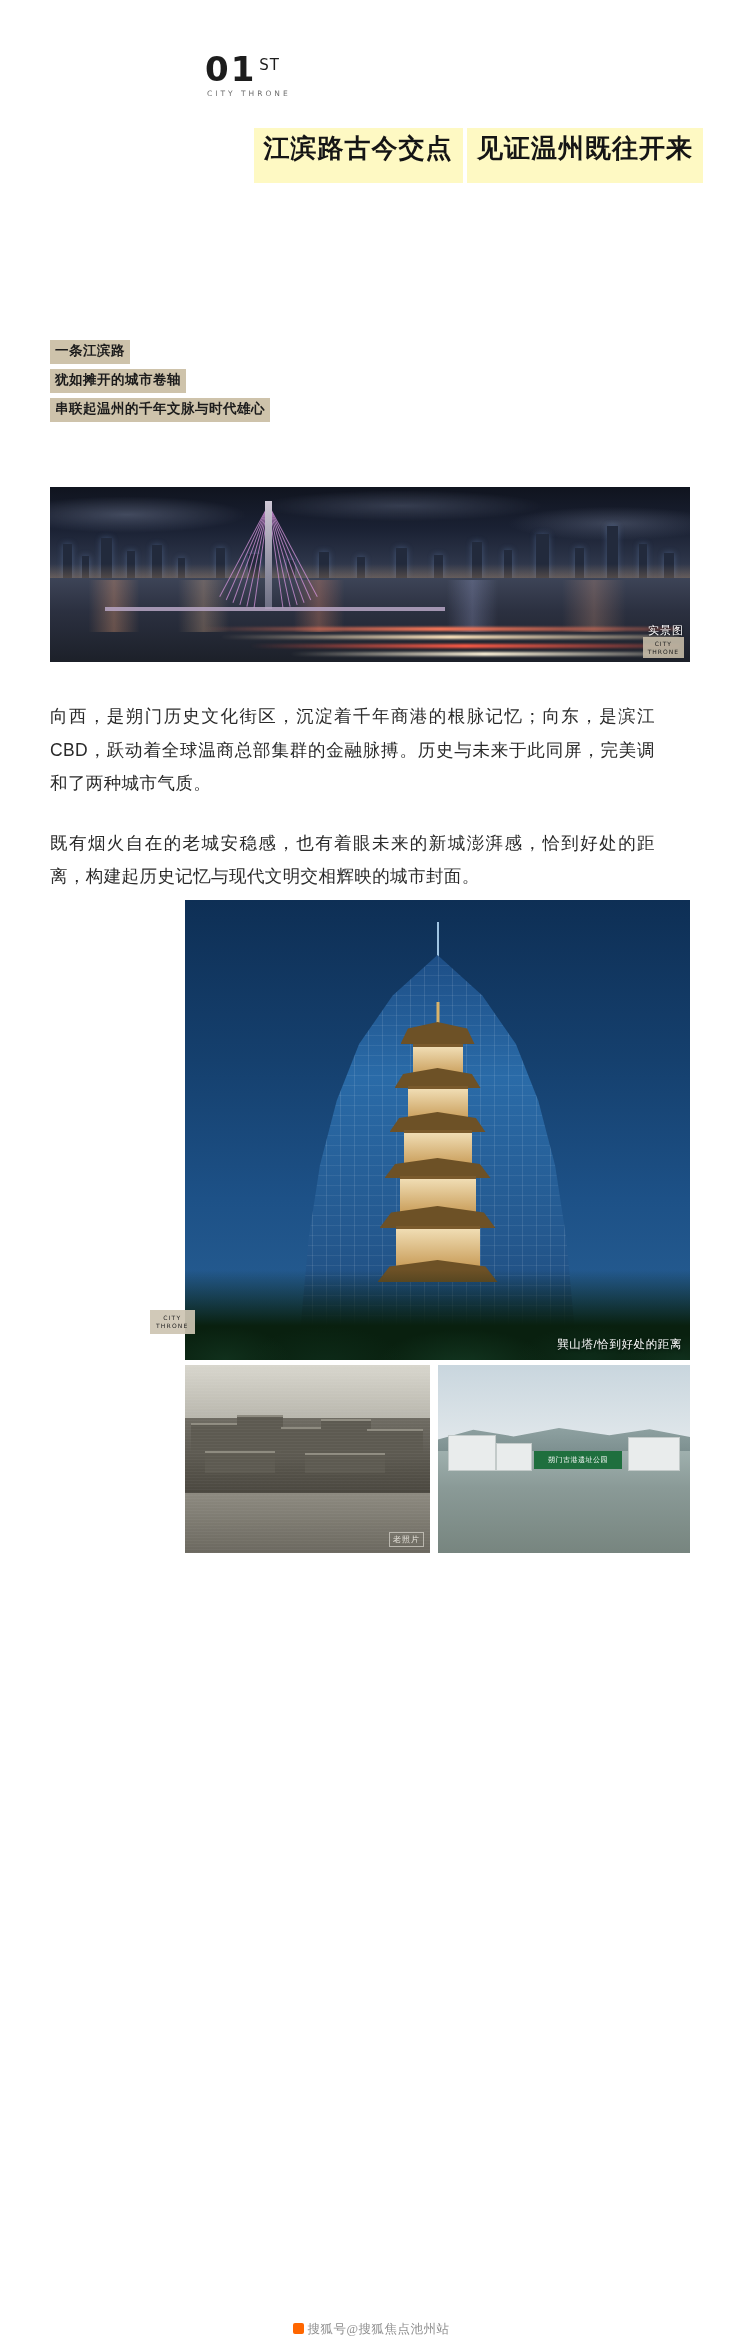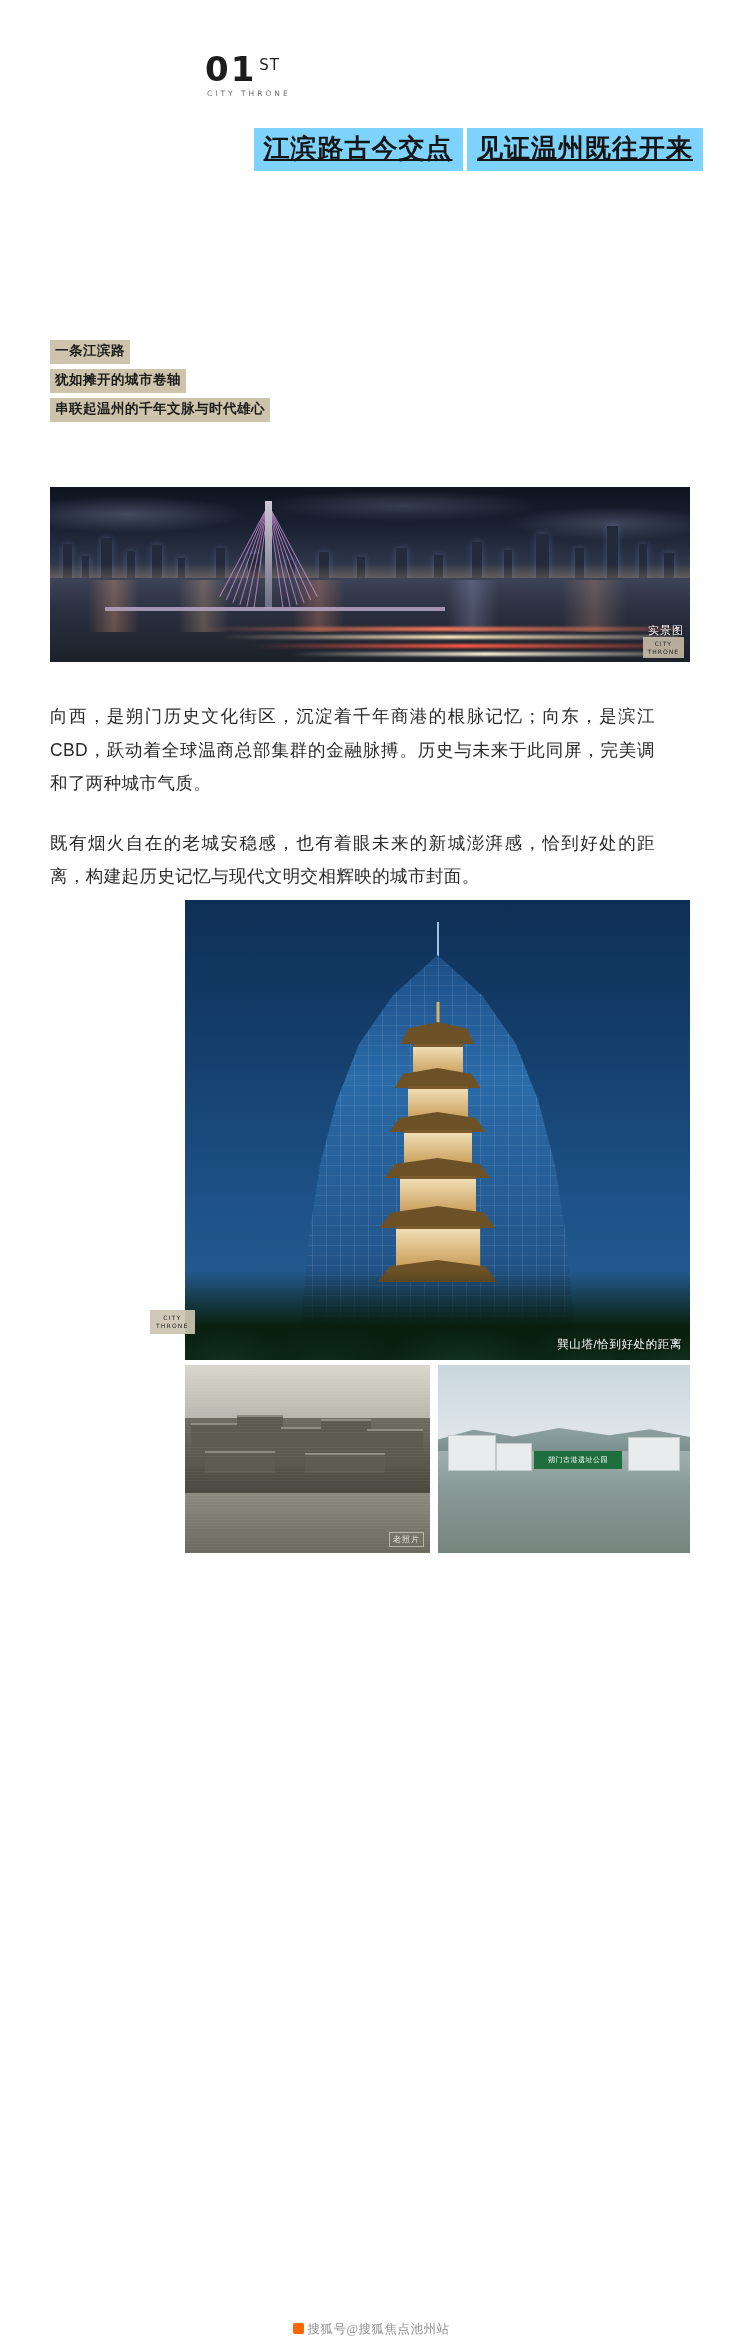--- a/index.html
+++ b/index.html
@@ -61,30 +61,29 @@
 
   
   .maintitle {
     position: absolute;
     right: 37px;
     top: 128px;
     text-align: right;
   }
   .maintitle .tline {
     display: inline-block;
-    background: #7dd3fc;
+    background: #fef9c3;
     color: #151515;
     font-size: 26px;
     font-weight: bold;
     letter-spacing: 1px;
     line-height: 1.38;
-    padding: 3px 10px 4px 10px;
+    padding: 3px 10px 16px 10px;
     margin-bottom: 9px;
     white-space: nowrap;
-    text-decoration: underline;
   }
   .maintitle .tline.second { margin-bottom: 12px; }
 
   
   .lead {
     position: absolute;
     left: 50px;
     top: 340px;
   }
   .lead .lline {

